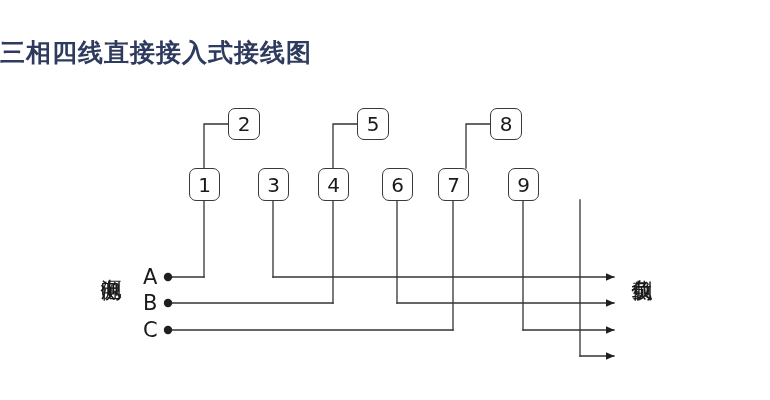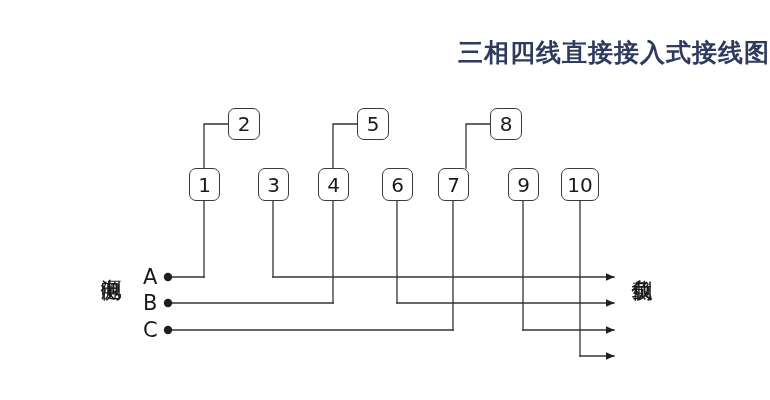--- a/index.html
+++ b/index.html
@@ -15,21 +15,21 @@
     width: 770px;
     height: 400px;
     background: #ffffff;
     overflow: hidden;
   }
   #diagram-title {
     position: absolute;
     left: 0;
     top: 36px;
     width: 770px;
-    text-align: right;
+    text-align: left;
     font-size: 25px;
     font-weight: 700;
     letter-spacing: 1px;
     color: #2e3a5e;
     font-family: "DejaVu Sans", sans-serif;
     white-space: nowrap;
   }
   svg#wiring {
     position: absolute;
     left: 0;
@@ -138,23 +138,20 @@
   </div>
   <div class="terminal" style="left:382px; top:168px; width:31px; height:33px;">
     <span>6</span>
   </div>
   <div class="terminal" style="left:438px; top:168px; width:31px; height:33px;">
     <span>7</span>
   </div>
   <div class="terminal" style="left:508px; top:168px; width:31px; height:33px;">
     <span>9</span>
   </div>
-  <div class="terminal" style="left:561px; top:168px; width:38px; height:33px;">
-    <span>10</span>
-  </div>
 
   <div class="side-label" style="left:97px; top:262px;">电源侧</div>
 
   <div class="phase-label" style="left:143px; top:267px;">A</div>
   <div class="phase-label" style="left:143px; top:293px;">B</div>
   <div class="phase-label" style="left:143px; top:320px;">C</div>
 
   <div class="side-label" style="left:628px; top:262px;">负载侧</div>
 
 </div>

